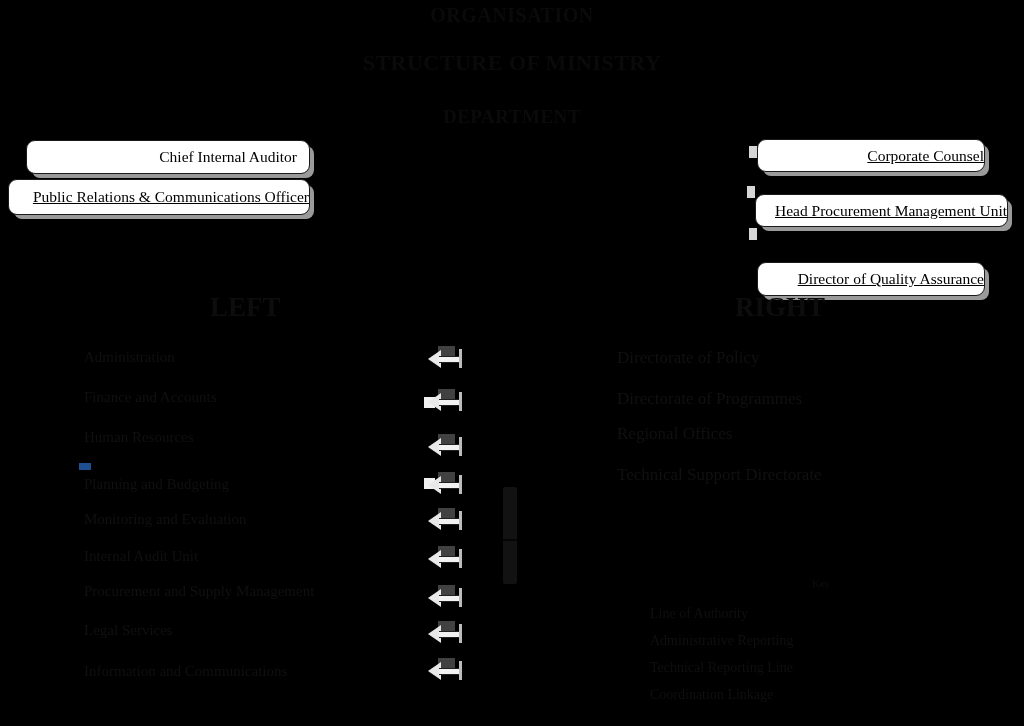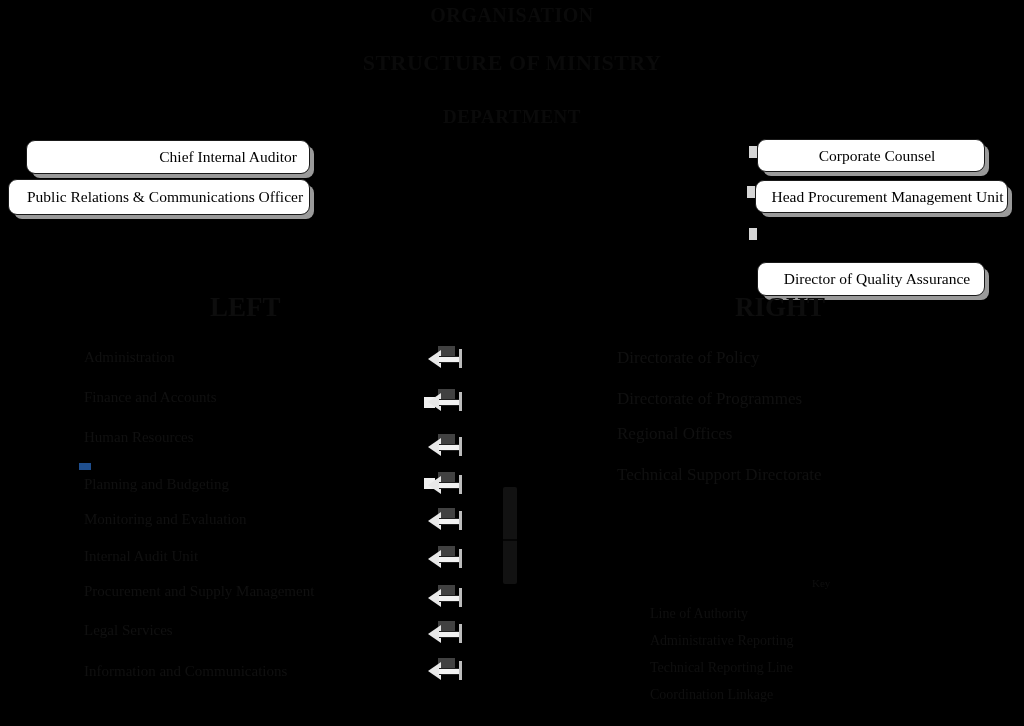--- a/index.html
+++ b/index.html
@@ -42,29 +42,29 @@
     color: #000000;
     font-size: 15.5px;
     line-height: 1;
     display: flex;
     align-items: center;
     font-family: "Liberation Serif", "DejaVu Serif", serif;
     box-sizing: border-box;
     white-space: nowrap;
   }
   .node.right-align { justify-content: flex-end; padding-right: 12px; }
-  .node.left-align  { justify-content: center; padding-left: 12px; }
+  .node.left-align  { justify-content: flex-end; padding-left: 12px; text-decoration: underline; }
 
   
   .node-cia { left: 26px;  top: 140px; width: 284px; height: 34px; }
   .node-prc { left: 8px;   top: 179px; width: 302px; height: 36px; }
 
   
   .node-cc  { left: 757px; top: 139px; width: 228px; height: 33px; }
-  .node-hpm { left: 755px; top: 180px; width: 253px; height: 33px; }
+  .node-hpm { left: 755px; top: 194px; width: 253px; height: 33px; }
   .node-dqa { left: 757px; top: 220px; width: 228px; height: 34px; margin-top: 42px; }
 
   
   .nub {
     position: absolute;
     background: #d6d6d6;
     width: 8px;
     height: 12px;
   }
 

